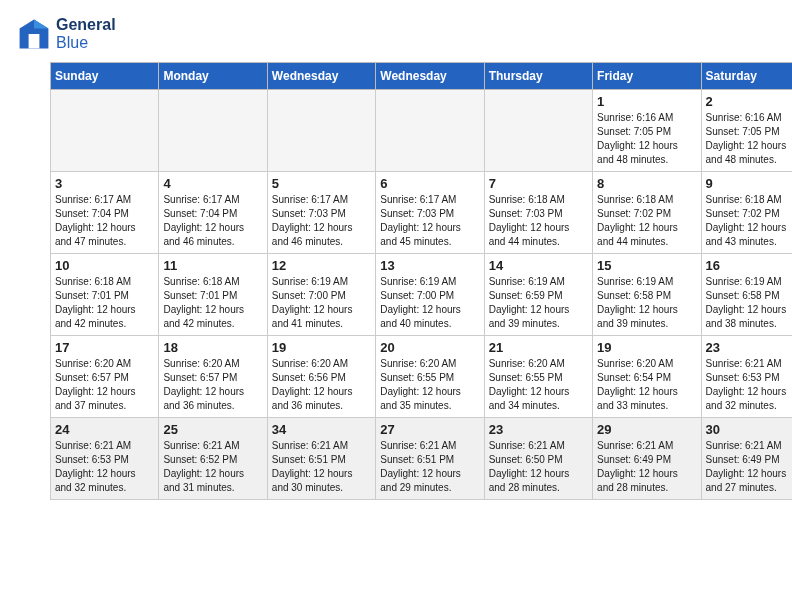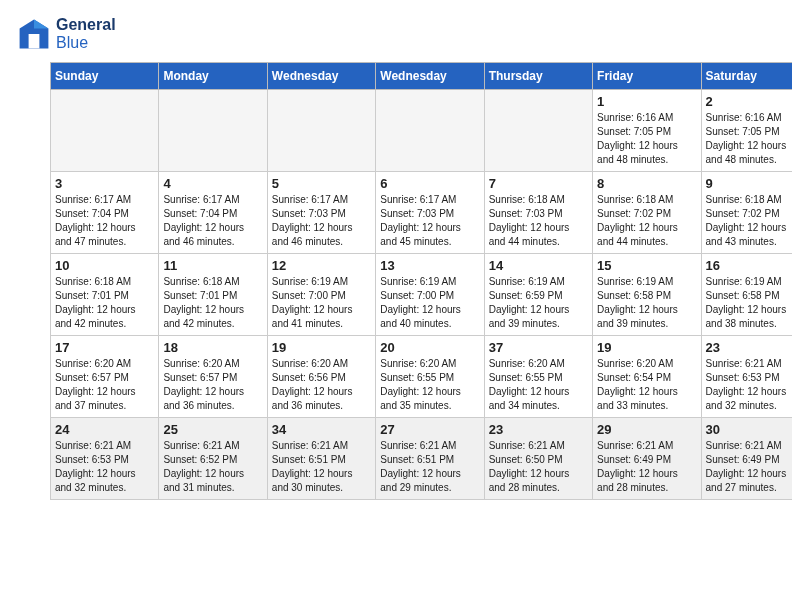--- a/index.html
+++ b/index.html
@@ -265,21 +265,21 @@
 and 36 minutes.</div>
         </td>
         <td>
           <span class="day-number">20</span>
           <div class="day-info" style="white-space: pre-line;">Sunrise: 6:20 AM
 Sunset: 6:55 PM
 Daylight: 12 hours
 and 35 minutes.</div>
         </td>
         <td>
-          <span class="day-number">37</span>
+          <span class="day-number">21</span>
           <div class="day-info" style="white-space: pre-line;">Sunrise: 6:20 AM
 Sunset: 6:55 PM
 Daylight: 12 hours
 and 34 minutes.</div>
         </td>
         <td>
           <span class="day-number">19</span>
           <div class="day-info" style="white-space: pre-line;">Sunrise: 6:20 AM
 Sunset: 6:54 PM
 Daylight: 12 hours

